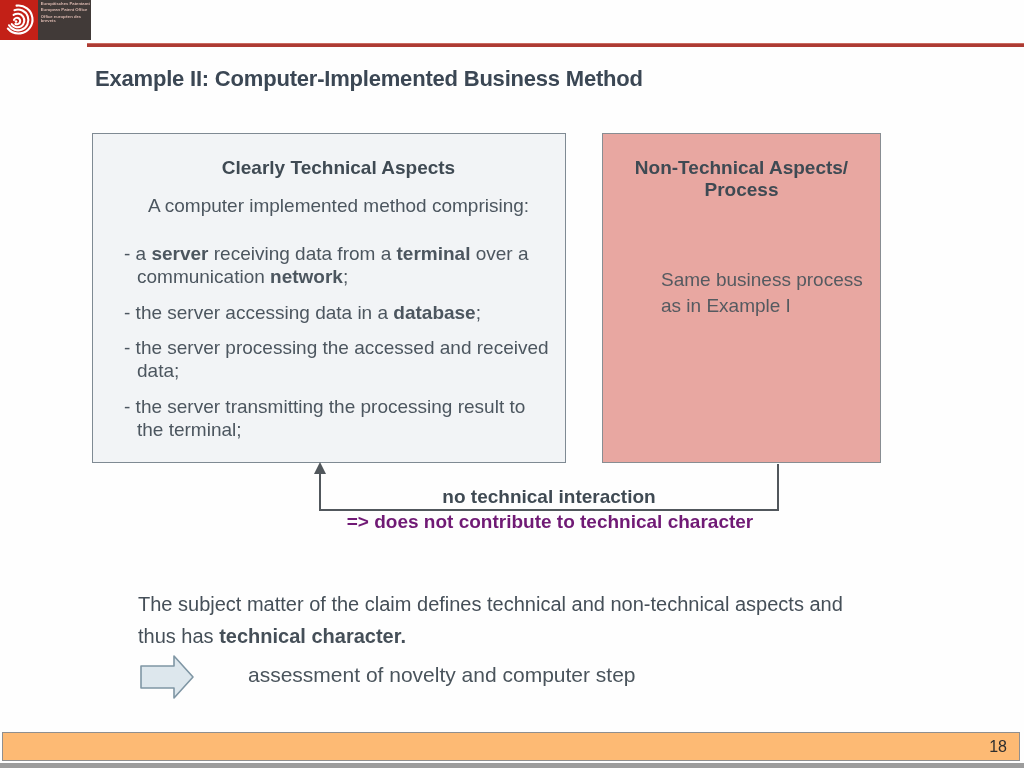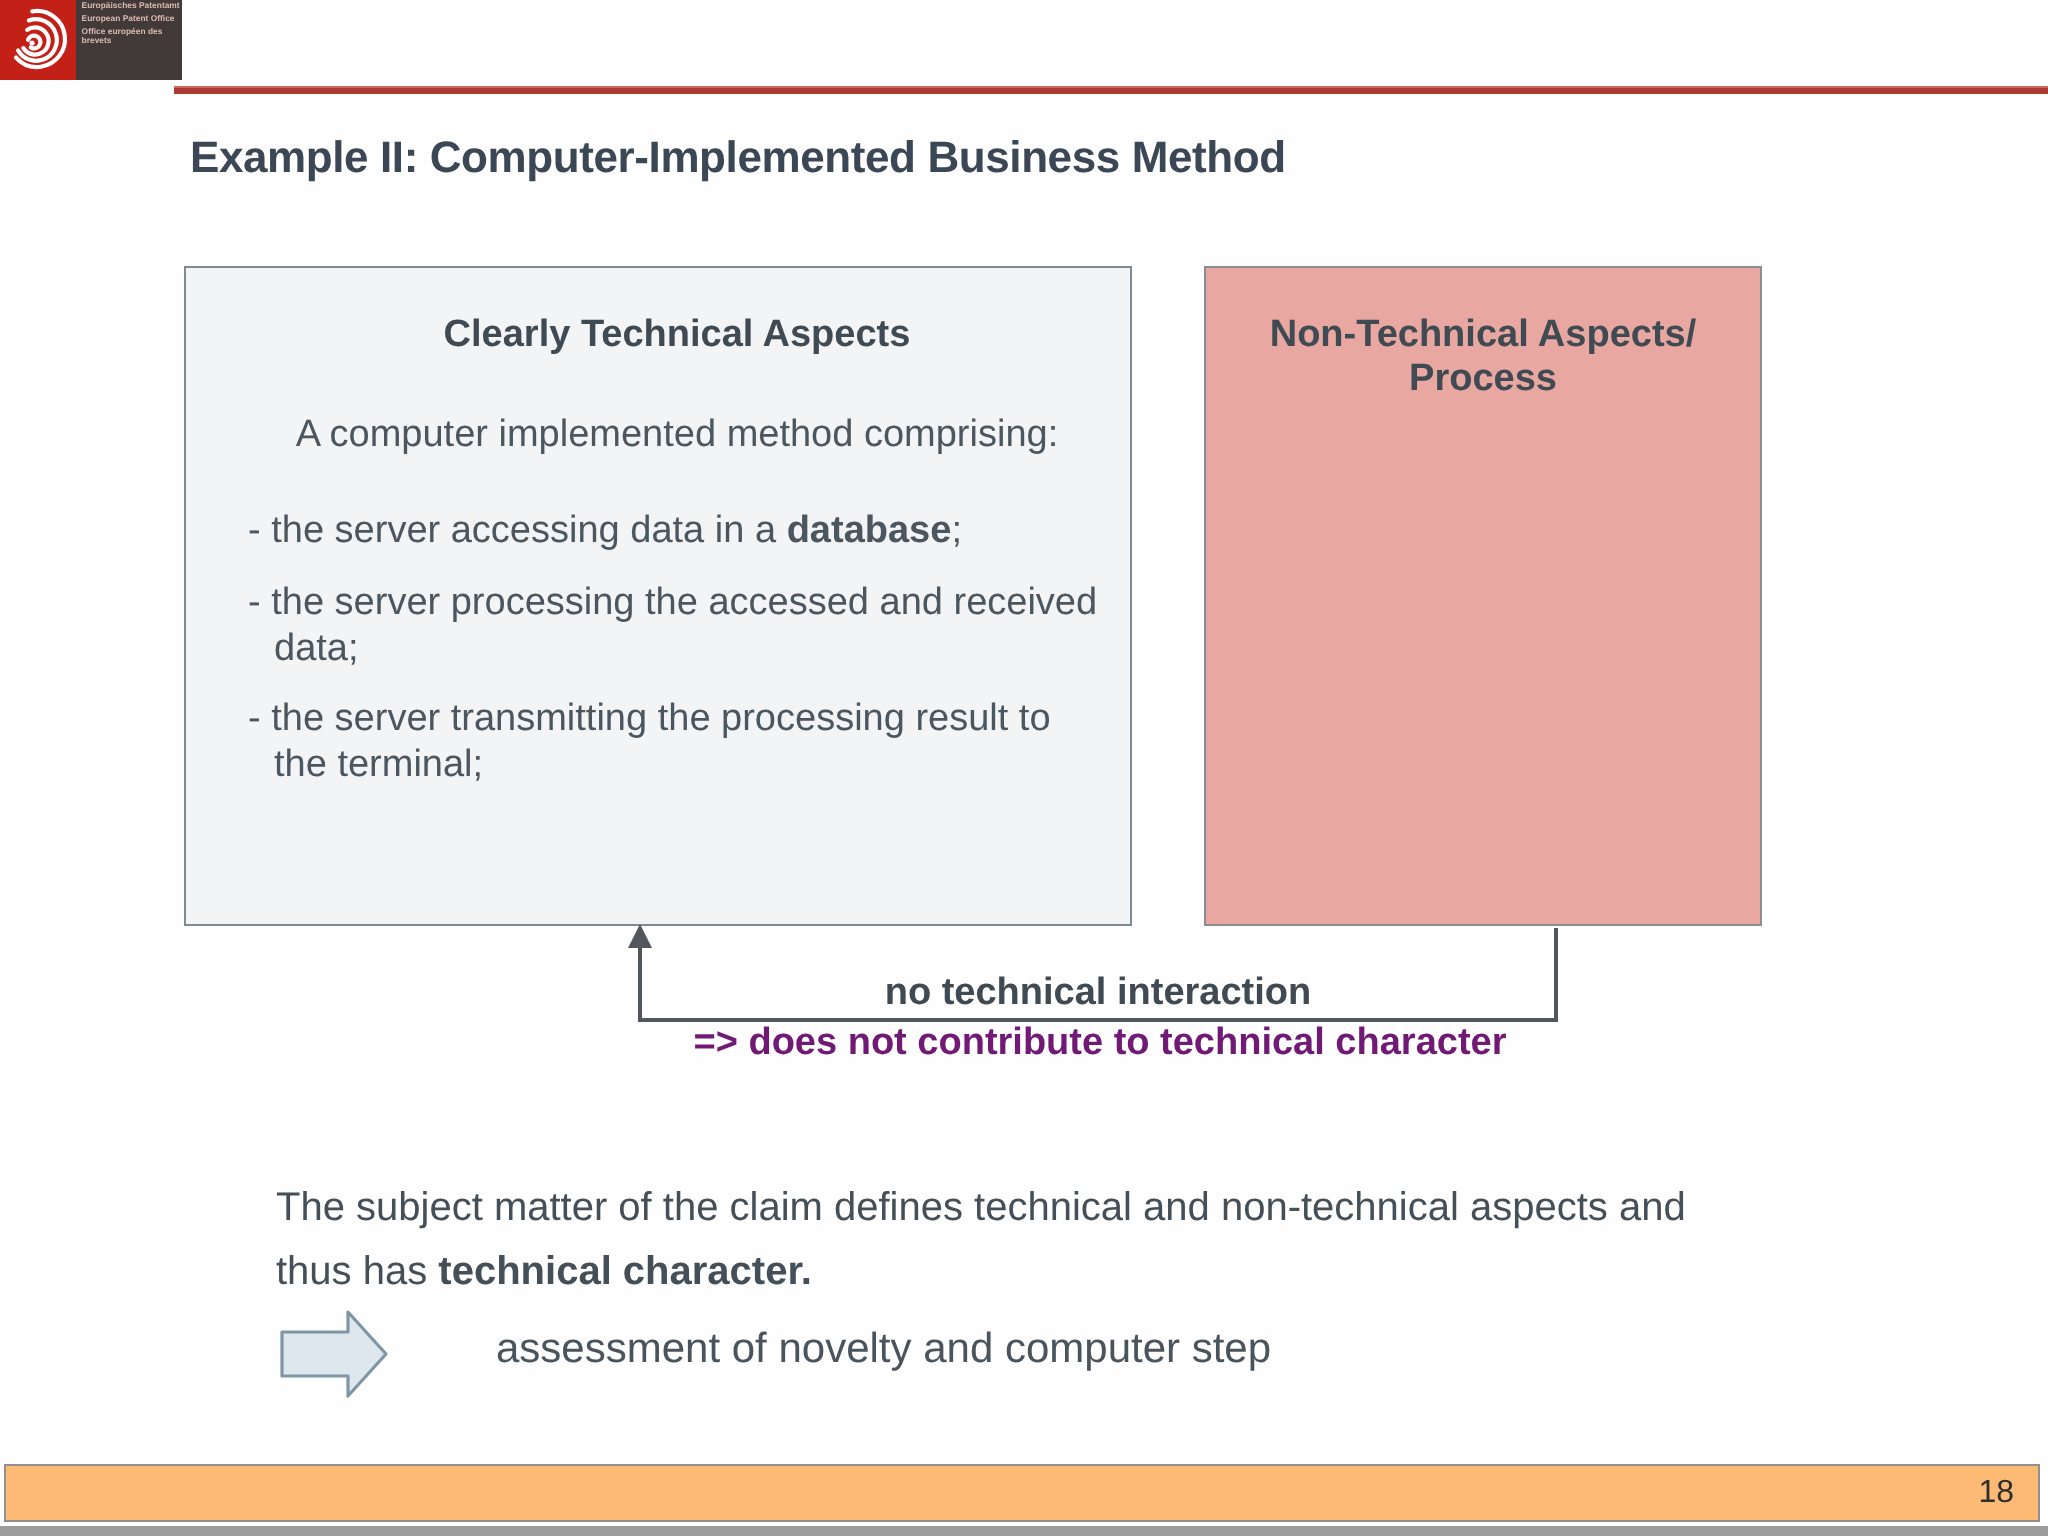--- a/index.html
+++ b/index.html
@@ -32,21 +32,21 @@
     background:#f2f4f6;border:1px solid #7f8a93;box-sizing:border-box;padding-left:19px;
   }
   .box-right{
     left:602px;top:133px;width:279px;height:330px;
     background:#e8a7a1;border:1px solid #888d92;box-sizing:border-box;
   }
   .box-heading{
     margin-top:23px;text-align:center;font-size:19px;font-weight:700;color:#3f4a53;
   }
   .box-intro{
-    margin-top:28px;text-align:center;font-size:19px;color:#4c565f;
+    margin-top:16px;text-align:center;font-size:19px;color:#4c565f;
   }
   .bullets{margin-top:26px;padding:0 8px 0 12px;}
   .bullet{
     font-size:19px;line-height:1.2;color:#4c565f;margin-bottom:13px;
     padding-left:13px;text-indent:-13px;white-space:pre-line;
   }
   .box-right-body{
     position:absolute;left:58px;top:133px;font-size:19px;line-height:1.35;
     color:#555a60;white-space:pre-line;
   }
@@ -102,30 +102,34 @@
   </div>
 </div>
 <div class="abs red-line"></div>
 
 <div class="abs slide-title">Example II: Computer-Implemented Business Method</div>
 
 <div class="abs box-left">
   <div class="box-heading">Clearly Technical Aspects</div>
   <div class="box-intro">A computer implemented method comprising:</div>
   <div class="bullets">
+      <div class="bullet"><span>- a </span><span style="font-weight: 700;">server</span><span> receiving data from a </span><span style="font-weight: 700;">terminal</span><span> over a
+communication </span><span style="font-weight: 700;">network</span><span>;</span></div>
       <div class="bullet"><span>- the server accessing data in a </span><span style="font-weight: 700;">database</span><span>;</span></div>
       <div class="bullet"><span>- the server processing the accessed and received
 data;</span></div>
       <div class="bullet"><span>- the server transmitting the processing result to
 the terminal;</span></div>
     </div>
 </div>
 
 <div class="abs box-right">
   <div class="box-heading">Non-Technical Aspects/ Process</div>
+  <div class="box-right-body">Same business process
+as in Example I</div>
 </div>
 
 <svg class="abs connector-svg" viewBox="0 0 500 60">
   <path d="M20,14 L20,52 L478,52 L478,6" fill="none" stroke="#51575c" stroke-width="2"></path>
   <polygon points="20,4 14,16 26,16" fill="#51575c"></polygon>
 </svg>
 <div class="abs conn-label1">no technical interaction</div>
 <div class="abs conn-label2">=&gt; does not contribute to technical character</div>
 
 <div class="abs conclusion"><span>The subject matter of the claim defines technical and non-technical aspects and

